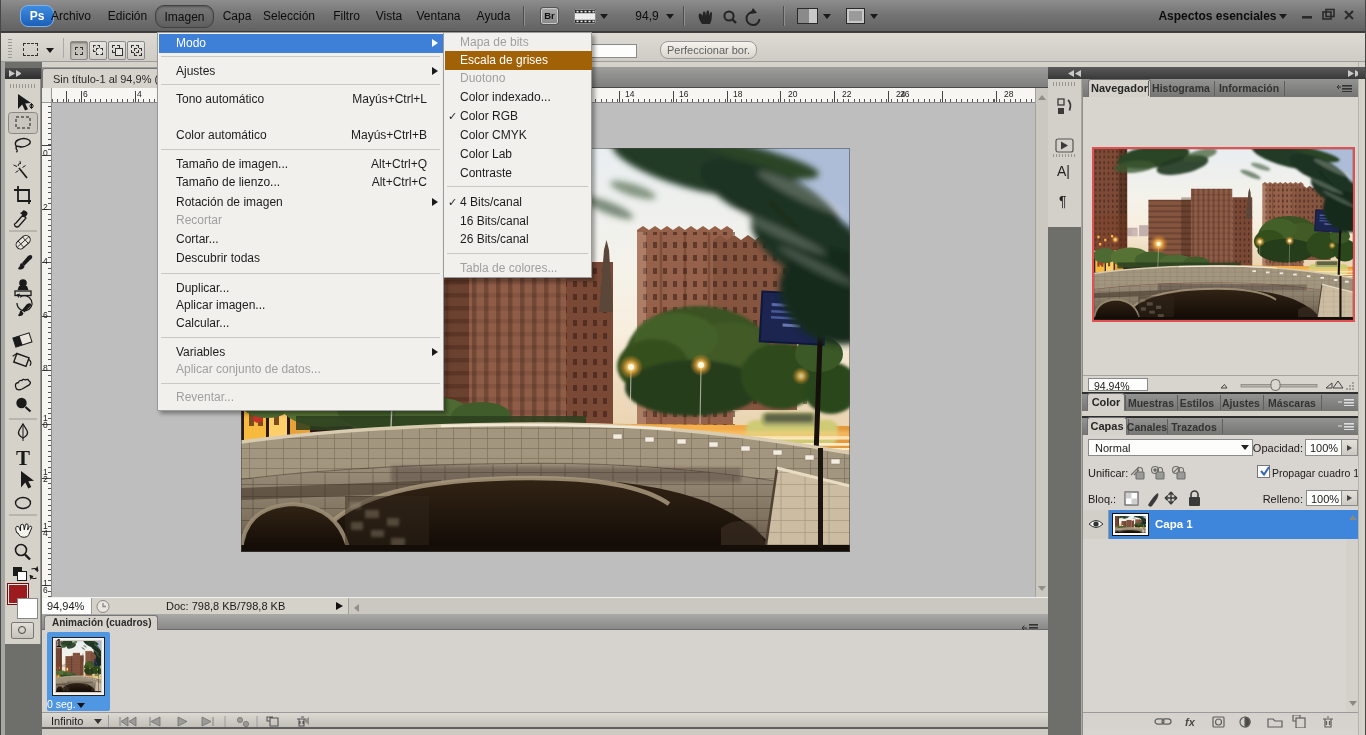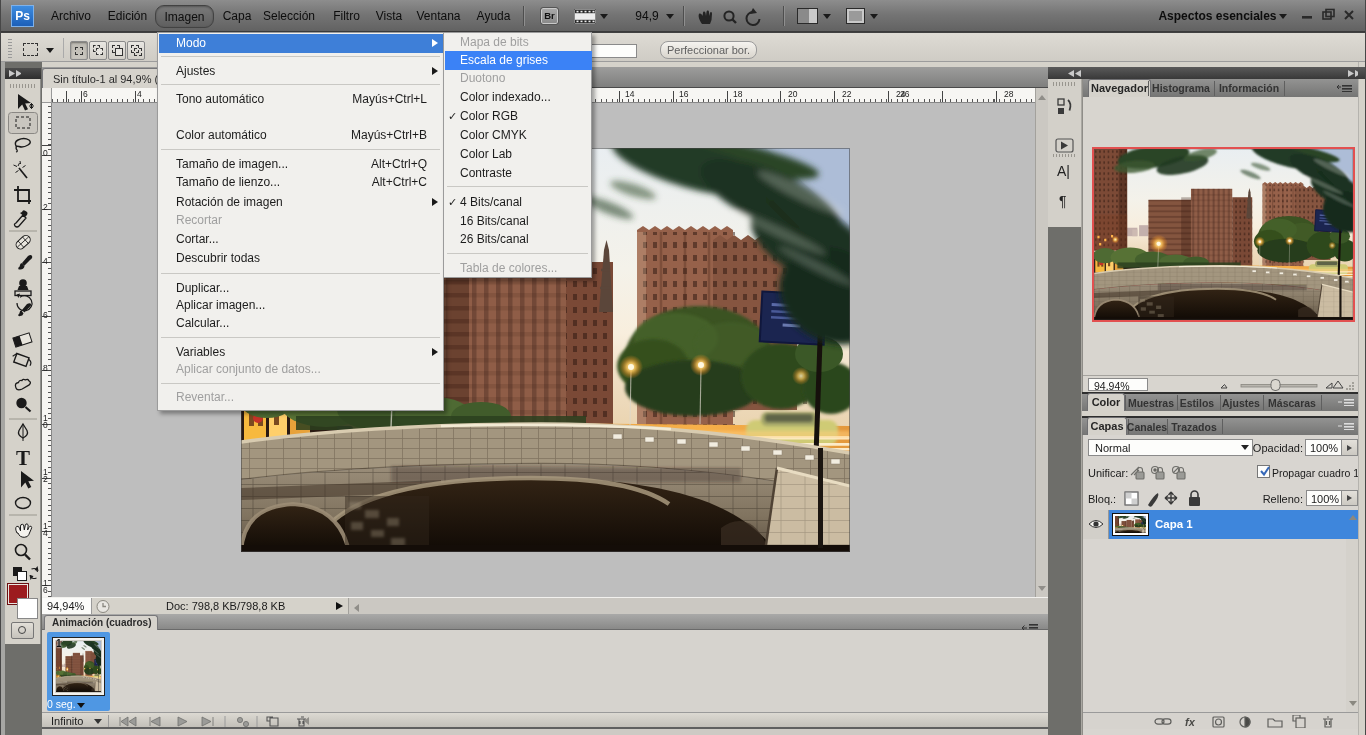--- a/index.html
+++ b/index.html
@@ -1,20 +1,20 @@
 <!DOCTYPE html>
 <html><head><meta charset="utf-8">
 <style>
 *{margin:0;padding:0;box-sizing:border-box}
 html,body{width:1366px;height:735px;overflow:hidden;font-family:"Liberation Sans",sans-serif;background:#D5D2CA}
 .abs{position:absolute}
 #stage{position:relative;width:1366px;height:735px}
 
 #titlebar{left:0;top:0;width:1366px;height:32px;background:linear-gradient(#8d8d8d,#757575 45%,#626262);border-bottom:1px solid #3a3a3a}
-#pslogo{left:11px;top:5px;width:23px;height:22px;border-radius:0;background:linear-gradient(#3d8ce0,#1c5fb8);border:1px solid #7fb2ea;color:#fff;font-weight:bold;font-size:12px;text-align:center;line-height:20px}
+#pslogo{left:20px;top:5px;width:34px;height:22px;border-radius:8px;background:linear-gradient(#3d8ce0,#1c5fb8);border:1px solid #7fb2ea;color:#fff;font-weight:bold;font-size:12px;text-align:center;line-height:20px}
 .mi{top:7px;height:19px;line-height:19px;font-size:12px;color:#0d0d0d;text-align:center}
 .mi.hl{background:linear-gradient(#7a7a7a,#5e5e5e);border:1px solid #424242;border-radius:9px;box-shadow:inset 0 1px 2px rgba(0,0,0,.3)}
 .tsep{top:6px;width:1px;height:20px;background:#4e4e4e;box-shadow:1px 0 0 #8f8f8f}
 #brbtn{left:541px;top:8px;width:17px;height:16px;background:linear-gradient(#a8a8a8,#8a8a8a);border:1px solid #c9c9c9;outline:1px solid #555;border-radius:2px;color:#111;font-size:9.5px;font-weight:bold;text-align:center;line-height:14px}
 .darr{width:0;height:0;border-left:4px solid transparent;border-right:4px solid transparent;border-top:5px solid #1a1a1a}
 
 #optionsbar{left:0;top:32px;width:1366px;height:30px;background:linear-gradient(#dedbd4,#cfccc5);border-top:1px solid #404040;border-bottom:1px solid #9c9c9c}
 .modebtn{top:41px;width:18px;height:19px;border:1px solid #8a8a8a;border-radius:2px;background:linear-gradient(#e8e6e1,#d2cfc8)}
 .modebtn.pressed{background:linear-gradient(#bdbab2,#cac7c0);box-shadow:inset 0 1px 2px rgba(0,0,0,.4)}
 .minimarq{position:absolute;border:1px dashed #333}
@@ -77,21 +77,21 @@
 .mitem .sc{position:absolute;right:17px}
 .mitem .arr{position:absolute;right:6px;top:5px;width:0;height:0;border-top:4.5px solid transparent;border-bottom:4.5px solid transparent;border-left:6px solid #1a1a1a}
 .mitem.dis{color:#9f9f9f}
 .mitem.sel{background:#3e7fd8;color:#fff}
 .mitem.sel .arr{border-left-color:#fff}
 .msep{position:absolute;left:3px;width:279px;height:1px;background:#c9c8c4}
 .sitem{position:absolute;left:1px;width:147px;height:19px;font-size:12px;color:#1c1c1c;line-height:19px}
 .sitem .lab{position:absolute;left:15px}
 .sitem .chk{position:absolute;left:3px;font-size:11px}
 .sitem.dis{color:#9f9f9f}
-.sitem.sel{background:#3b82f6;color:#fff}
+.sitem.sel{background:#a16207;color:#fff}
 .ssep{position:absolute;left:3px;width:141px;height:1px;background:#c9c8c4}
 </style></head>
 <body>
 <div id="stage">
 
 <svg width="0" height="0" style="position:absolute">
 <defs>
 <linearGradient id="skyv" x1="0" y1="0" x2="0" y2="1">
   <stop offset="0" stop-color="#e9eef1"></stop>
           <stop offset=".4" stop-color="#f4f2ea"></stop>

